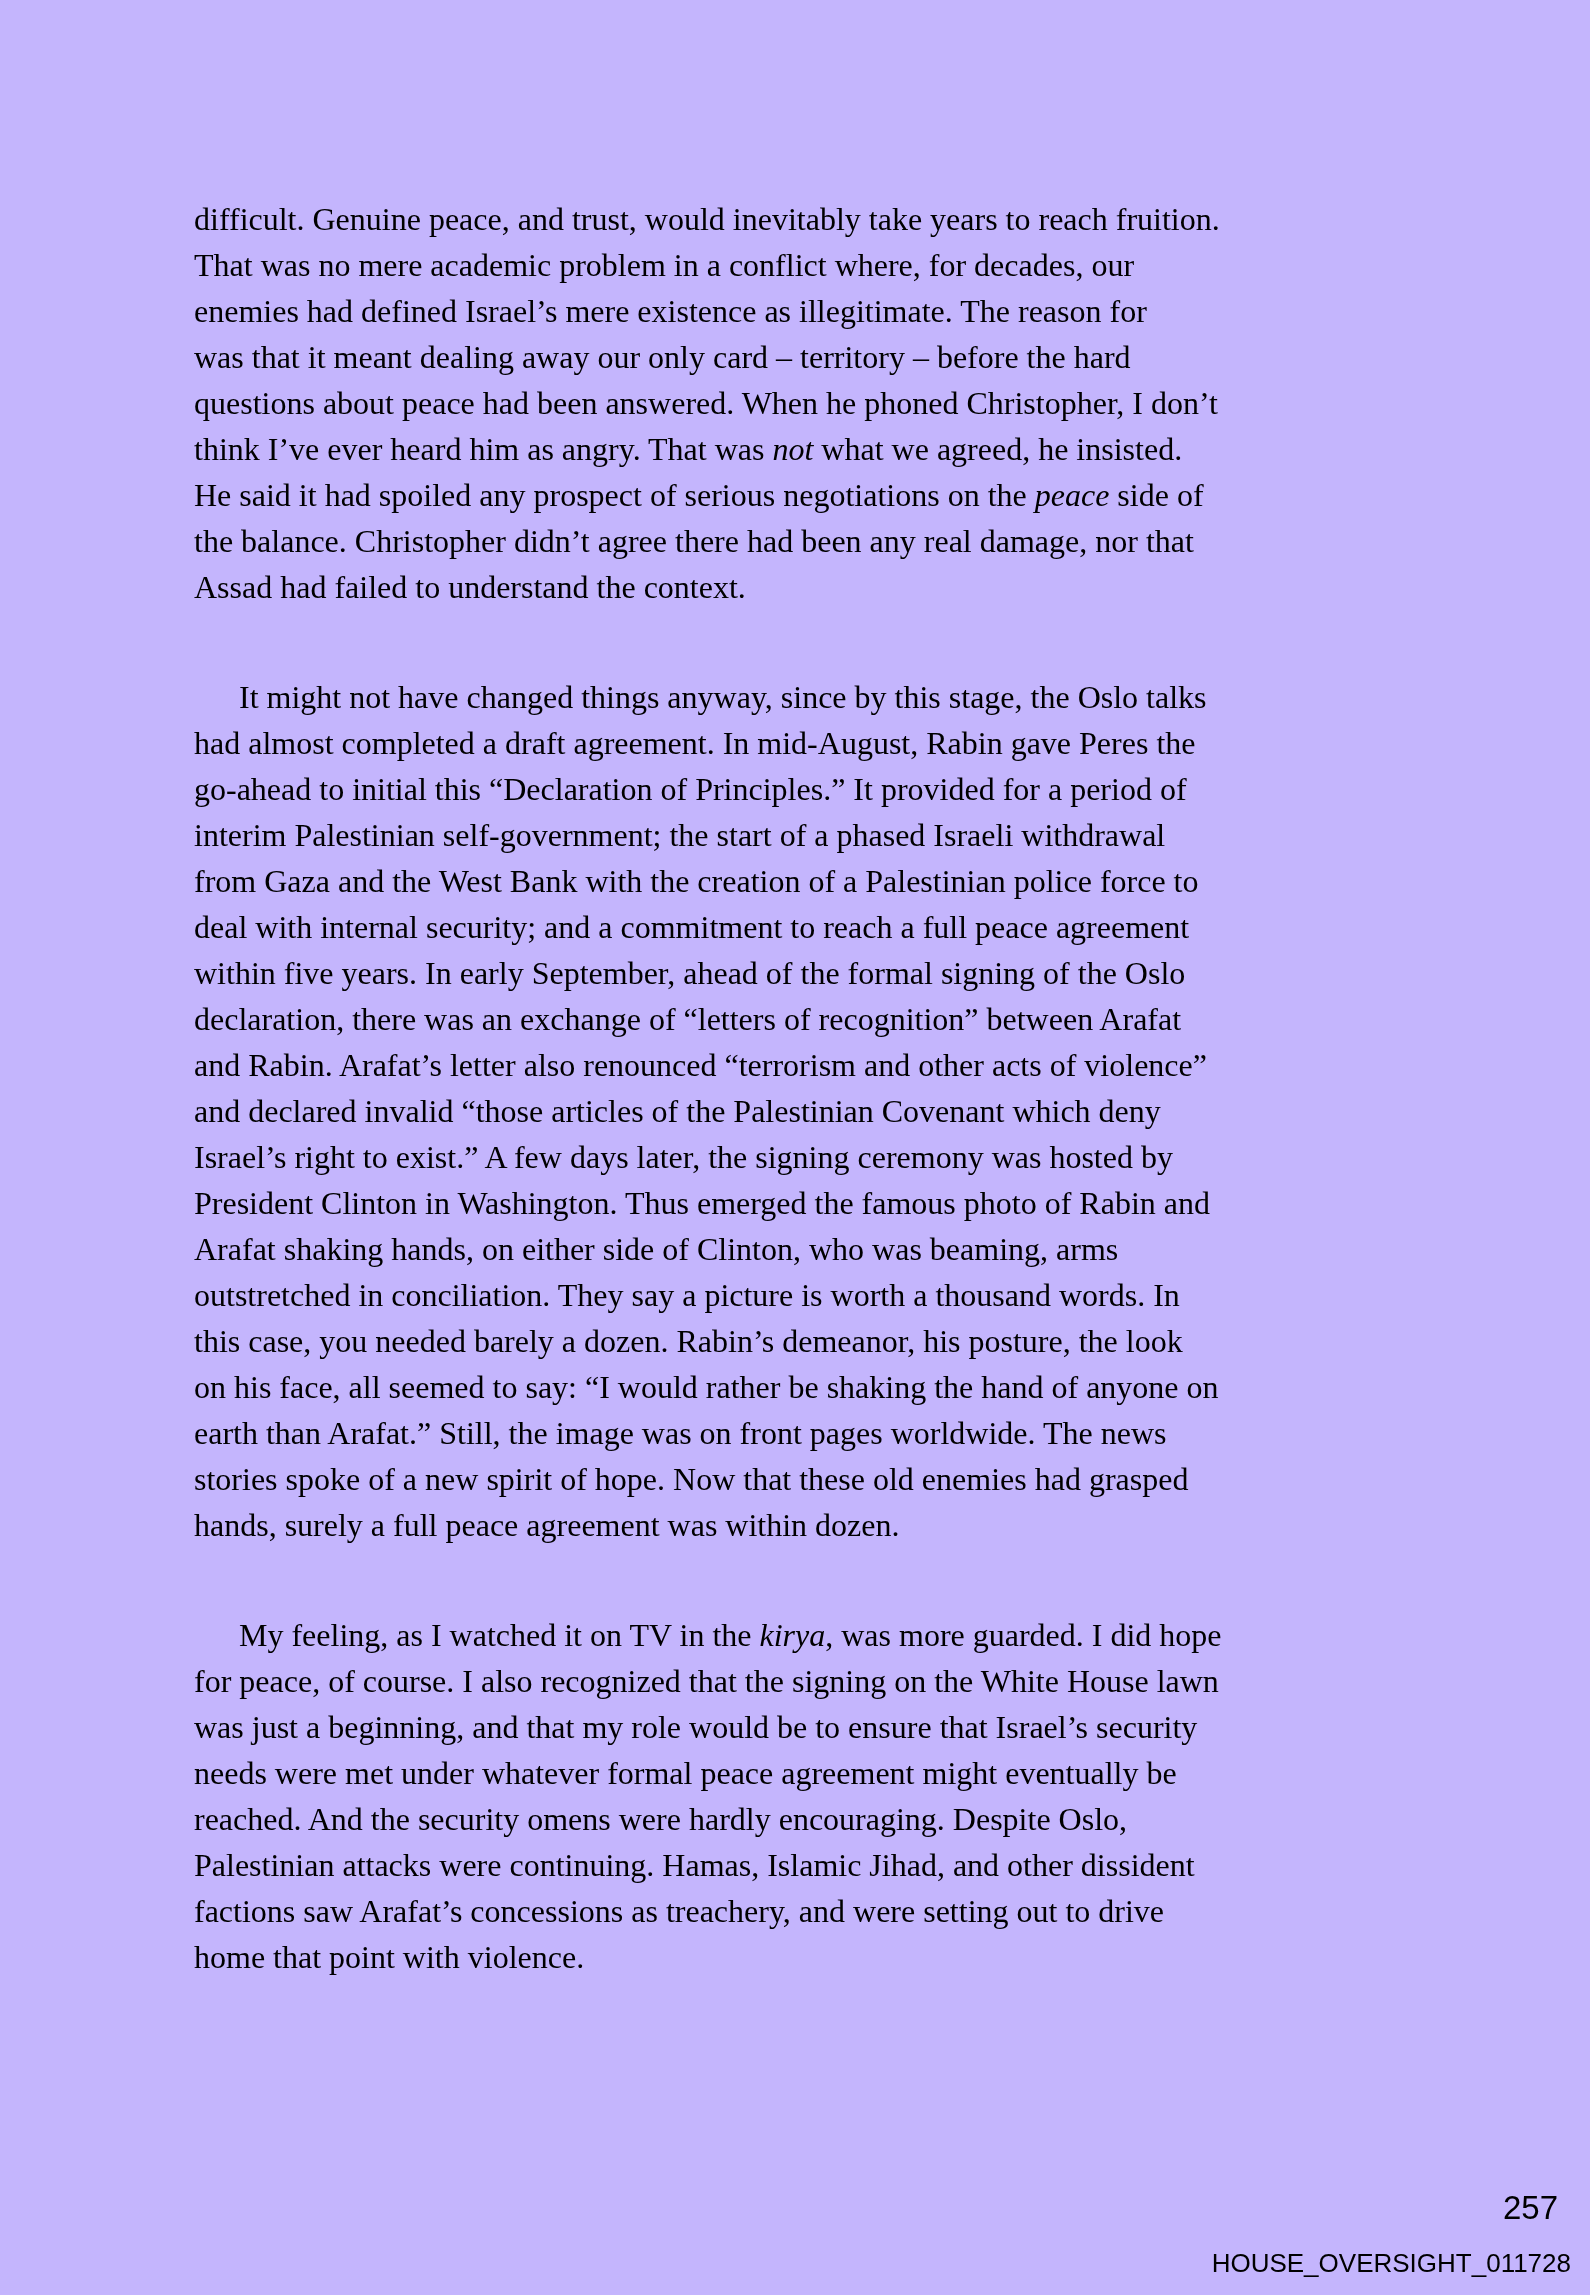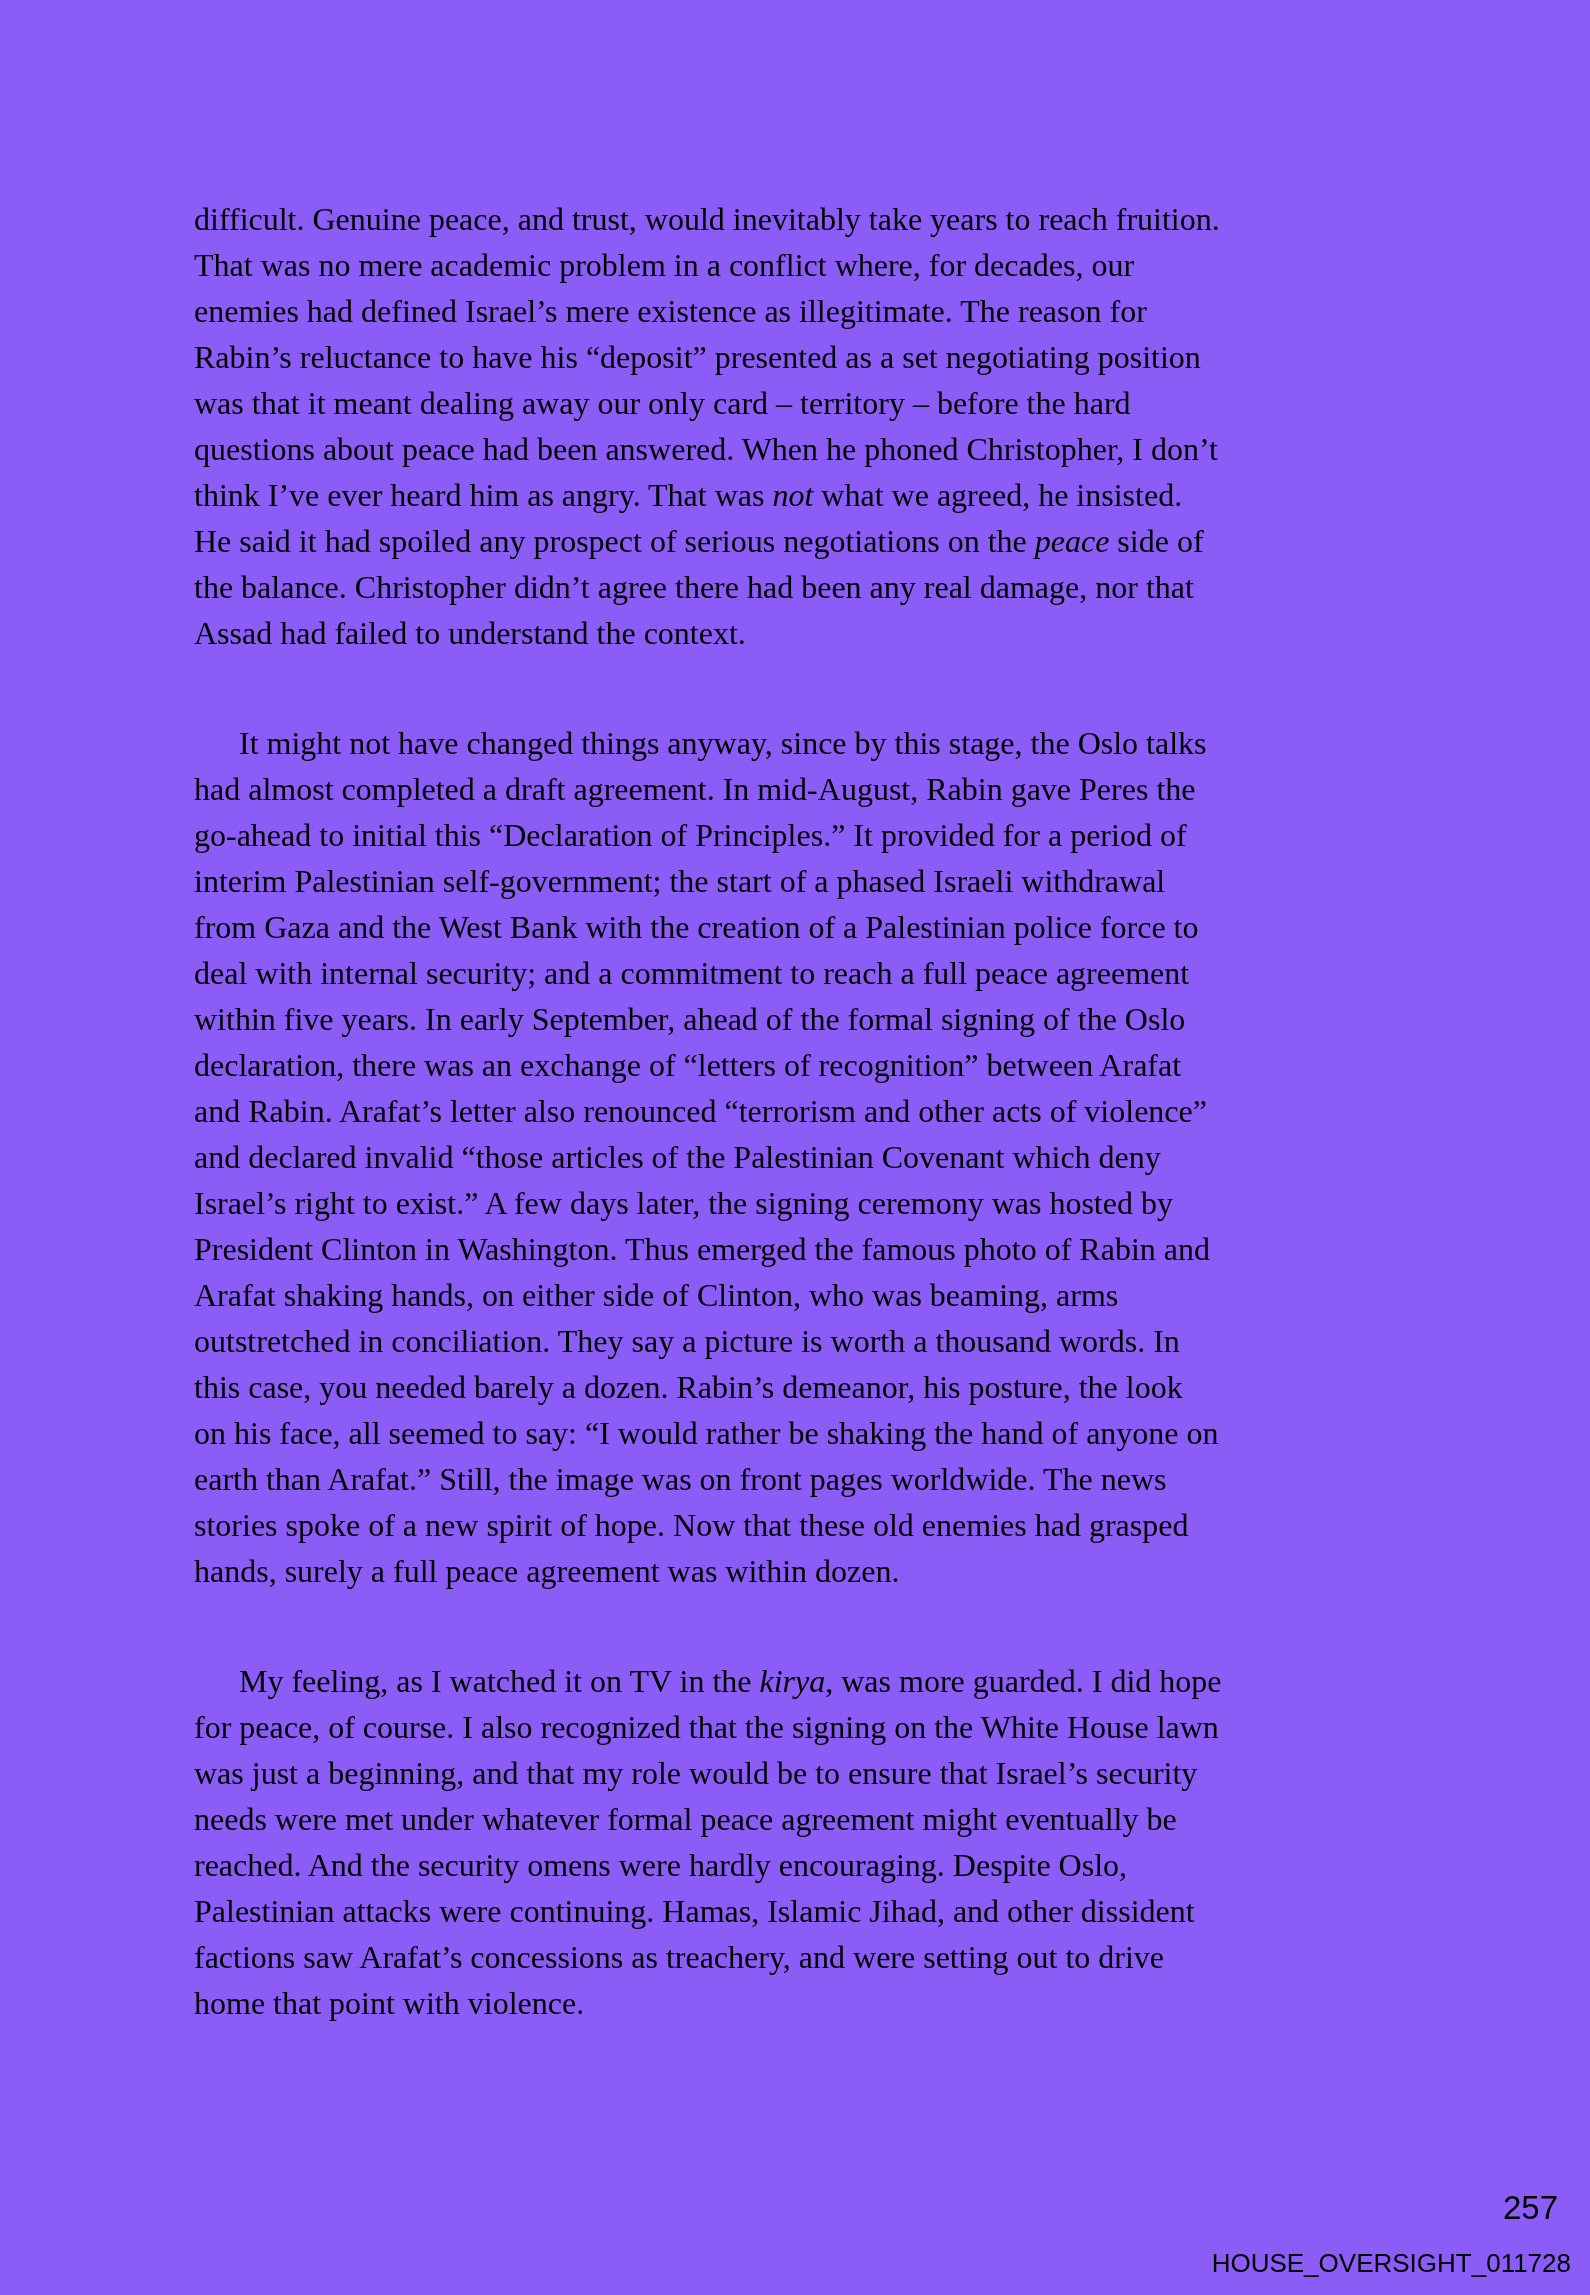--- a/index.html
+++ b/index.html
@@ -13,21 +13,21 @@
     position: relative;
     overflow: hidden;
     font-family: "Liberation Serif", serif;
     color: #000000;
   }
   .page {
     position: absolute;
     left: 0; top: 0;
     width: 1591px;
     height: 2295px;
-    background: #8b5cf6;
+    background: #c4b5fd;
   }
   .text-block {
     position: absolute;
     left: 194px;
     top: 196px;
     width: 1219px;
     font-family: "Liberation Serif", serif;
     font-size: 32px;
     line-height: 46px;
     color: #000000;
@@ -60,21 +60,20 @@
 </head>
 <body>
 
 <div class="page">
 
   <div class="text-block" id="text-block">
       <div class="para">
         <div class="line"><span>difficult. Genuine peace, and trust, would inevitably take years to reach fruition.</span></div>
         <div class="line"><span>That was no mere academic problem in a conflict where, for decades, our</span></div>
         <div class="line"><span>enemies had defined Israel’s mere existence as illegitimate. The reason for</span></div>
-        <div class="line"><span>Rabin’s reluctance to have his “deposit” presented as a set negotiating position</span></div>
         <div class="line"><span>was that it meant dealing away our only card – territory – before the hard</span></div>
         <div class="line"><span>questions about peace had been answered. When he phoned Christopher, I don’t</span></div>
         <div class="line"><span>think I’ve ever heard him as angry. That was </span><span class="it">not</span><span> what we agreed, he insisted.</span></div>
         <div class="line"><span>He said it had spoiled any prospect of serious negotiations on the </span><span class="it">peace</span><span> side of</span></div>
         <div class="line"><span>the balance. Christopher didn’t agree there had been any real damage, nor that</span></div>
         <div class="line"><span>Assad had failed to understand the context.</span></div>
       </div>
       <div class="para indent">
         <div class="line"><span>It might not have changed things anyway, since by this stage, the Oslo talks</span></div>
         <div class="line"><span>had almost completed a draft agreement. In mid-August, Rabin gave Peres the</span></div>

